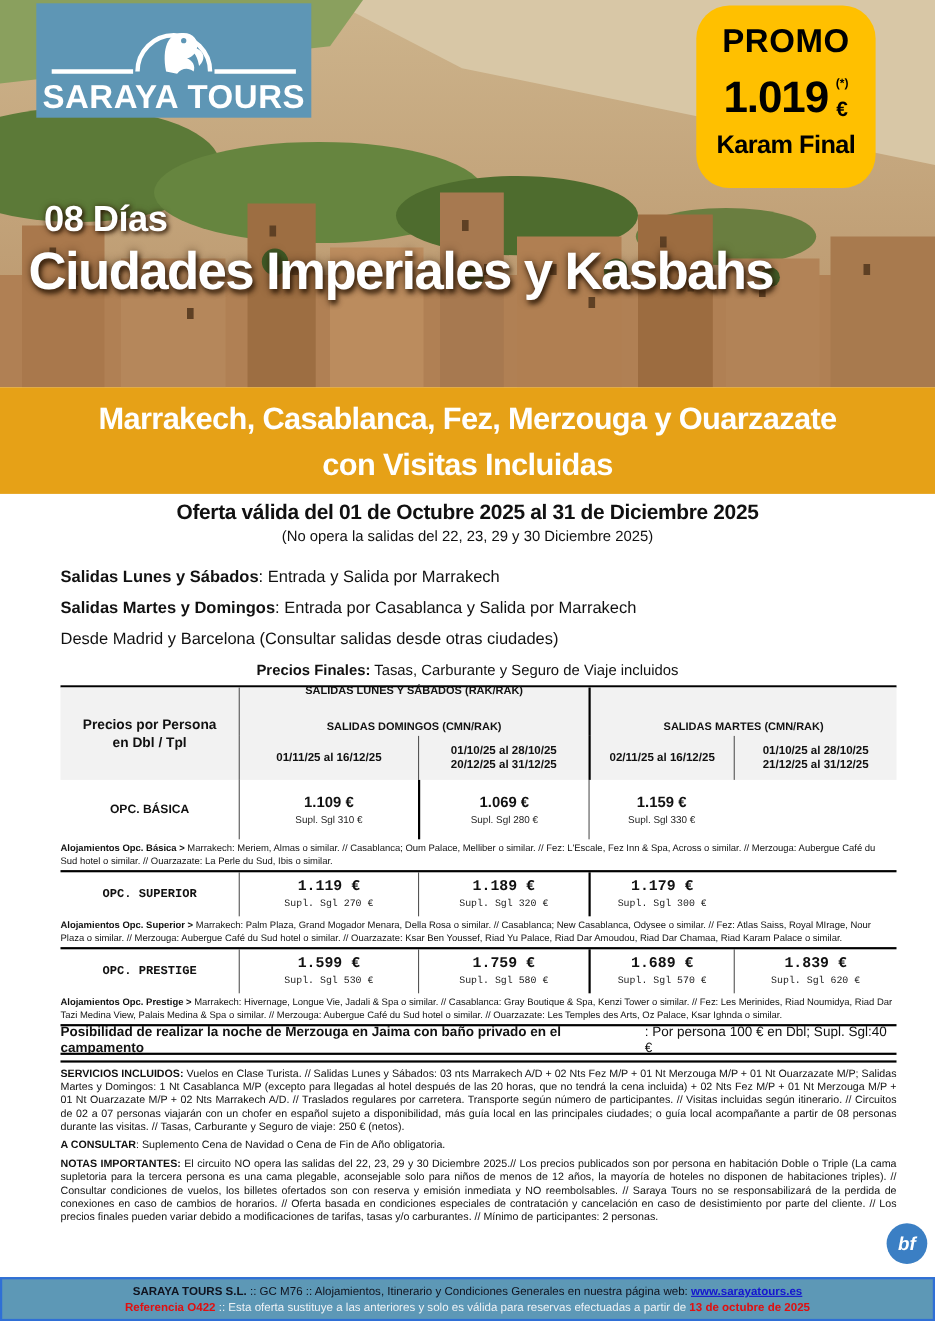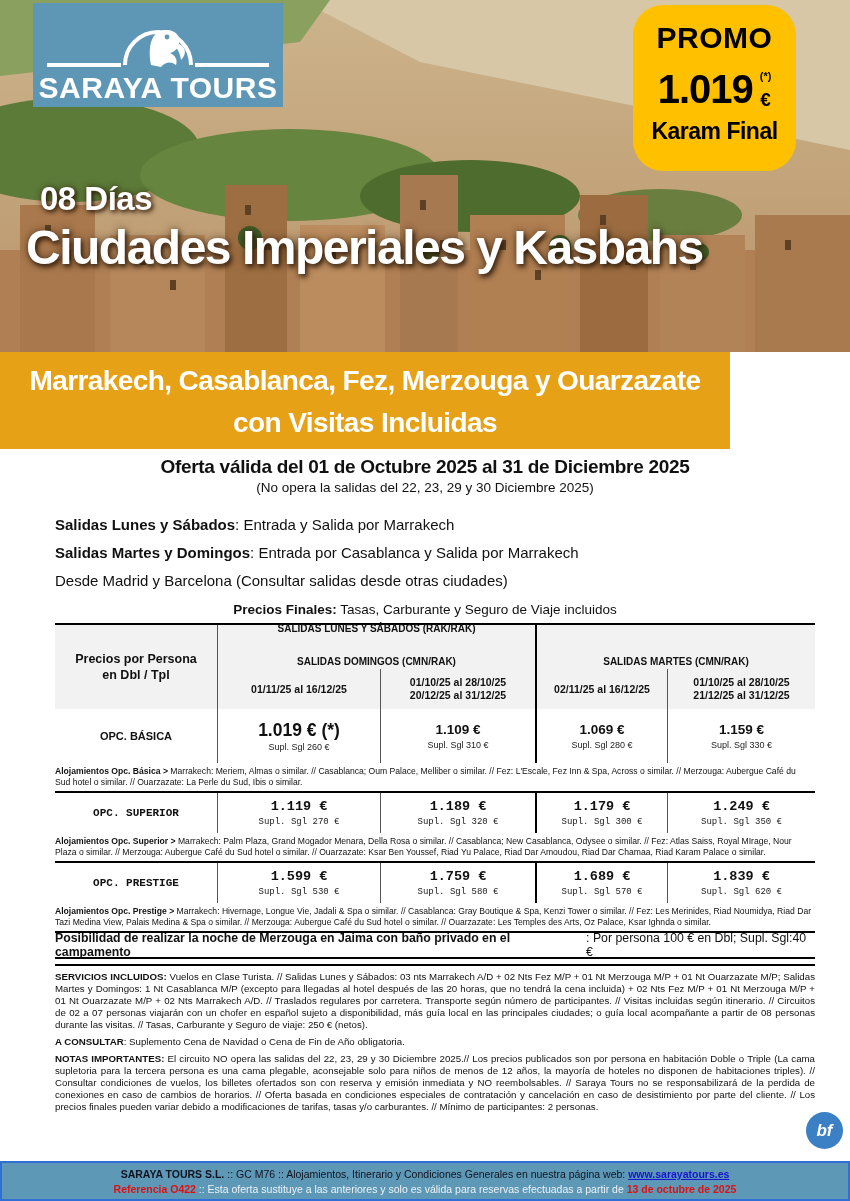--- a/index.html
+++ b/index.html
@@ -18,21 +18,21 @@
   .promo-cur-wrap { display:flex; flex-direction:column; align-items:center; margin-left:7px; }
   .promo-ast { font-size:11px; font-weight:bold; margin-bottom:8px; }
   .promo-cur { font-size:19px; font-weight:bold; }
   .promo-final { font-weight:bold; font-size:23px; margin-top:9px; letter-spacing:-0.5px; }
   .hero-days { position:absolute; left:40px; top:180px; color:#fff; font-size:33px; font-weight:bold;
                letter-spacing:-0.5px; text-shadow:2px 2px 4px rgba(45,25,8,.9), 0 0 6px rgba(45,25,8,.6); }
   .hero-title { position:absolute; left:26px; top:220px; width:815px; color:#fff; font-size:48px; font-weight:bold;
                 letter-spacing:-1.5px; text-shadow:2px 3px 5px rgba(45,25,8,.9), 0 0 8px rgba(45,25,8,.6); }
 
   
-  .banner { width:730px; height:97px; background:#e6a117; color:#fff; text-align:center;
+  .banner { width:850px; height:97px; background:#e6a117; color:#fff; text-align:center;
             font-weight:bold; font-size:28px; letter-spacing:-0.6px; padding-top:8px; line-height:42px; }
 
   
   .content { width:850px; color:#111; }
   .offer-title { margin-top:7px; text-align:center; font-weight:bold; font-size:19px; letter-spacing:-0.3px; }
   .offer-note { text-align:center; font-size:13.5px; margin-top:2px; }
   .departures { margin:16px 0 0 55px; font-size:15px; line-height:28px; }
   .prices-note { text-align:center; font-size:13.5px; margin-top:7px; }
 
   
@@ -205,24 +205,20 @@
             <span>01/10/25 al 28/10/25</span>
             <span>21/12/25 al 31/12/25</span>
           </div>
       </div>
 
       <div class="tgrid prow row-basica">
         <div>
             <span class="rlabel">OPC. BÁSICA</span>
           </div>
         <div class="b1">
-            <span class="pval hot">1.019 € (*)</span>
-            <span class="psupl">Supl. Sgl 260 €</span>
-          </div>
-        <div class="b1">
             <span class="pval">1.109 €</span>
             <span class="psupl">Supl. Sgl 310 €</span>
           </div>
         <div class="b2">
             <span class="pval">1.069 €</span>
             <span class="psupl">Supl. Sgl 280 €</span>
           </div>
         <div class="b1">
             <span class="pval">1.159 €</span>
             <span class="psupl">Supl. Sgl 330 €</span>
@@ -239,24 +235,20 @@
             <span class="pval">1.119 €</span>
             <span class="psupl">Supl. Sgl 270 €</span>
           </div>
         <div class="b1">
             <span class="pval">1.189 €</span>
             <span class="psupl">Supl. Sgl 320 €</span>
           </div>
         <div class="b2">
             <span class="pval">1.179 €</span>
             <span class="psupl">Supl. Sgl 300 €</span>
-          </div>
-        <div class="b1">
-            <span class="pval">1.249 €</span>
-            <span class="psupl">Supl. Sgl 350 €</span>
           </div>
       </div>
       <div class="hotels"><b>Alojamientos Opc. Superior &gt;</b><span> Marrakech: Palm Plaza, Grand Mogador Menara, Della Rosa o similar. //  Casablanca; New Casablanca, Odysee o similar. // Fez: Atlas Saiss, Royal MIrage, Nour Plaza o similar. // Merzouga: Aubergue Café du Sud hotel o similar. // Ouarzazate: Ksar Ben Youssef, Riad Yu Palace, Riad Dar Amoudou, Riad Dar Chamaa, Riad Karam Palace o similar.</span></div>
       <div class="hr"></div>
 
       <div class="tgrid prow row-mid">
         <div>
             <span class="rlabel">OPC. PRESTIGE</span>
           </div>
         <div class="b1">

